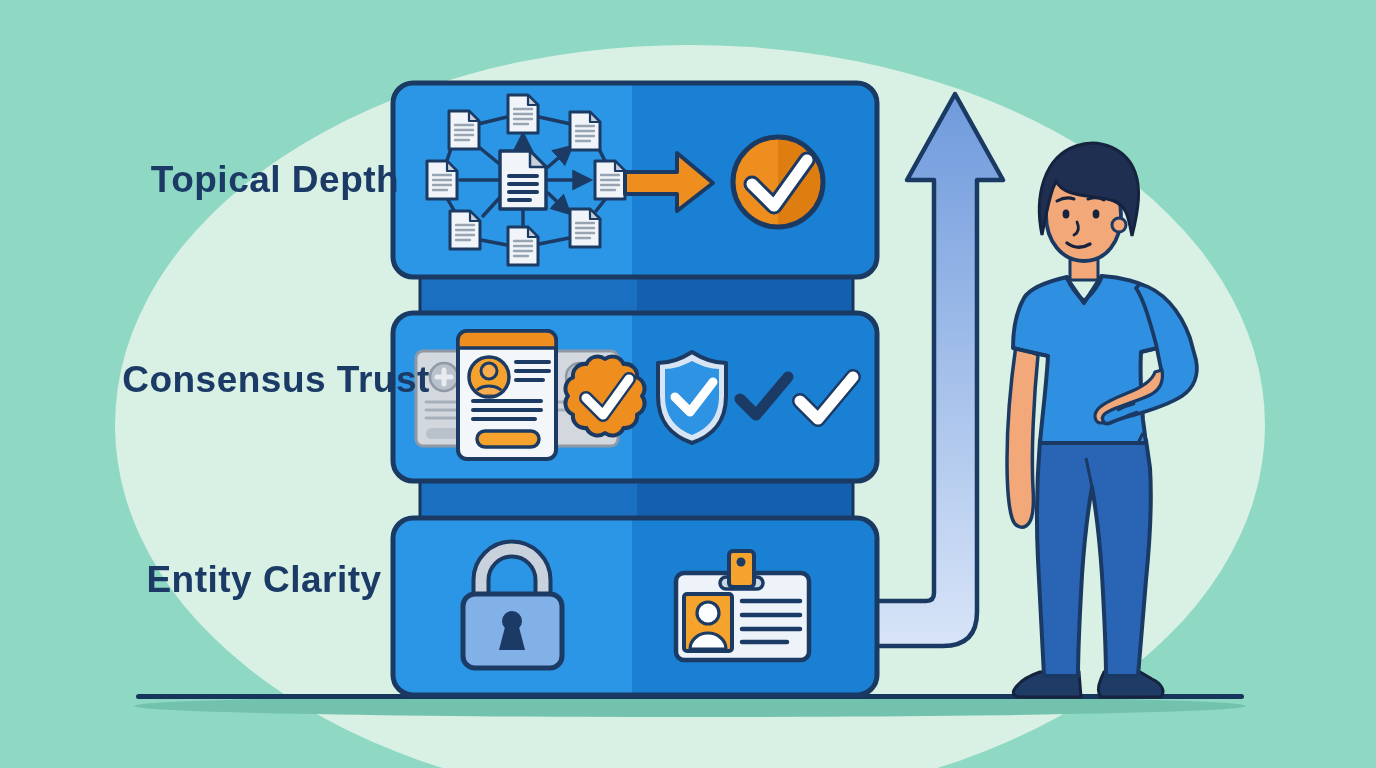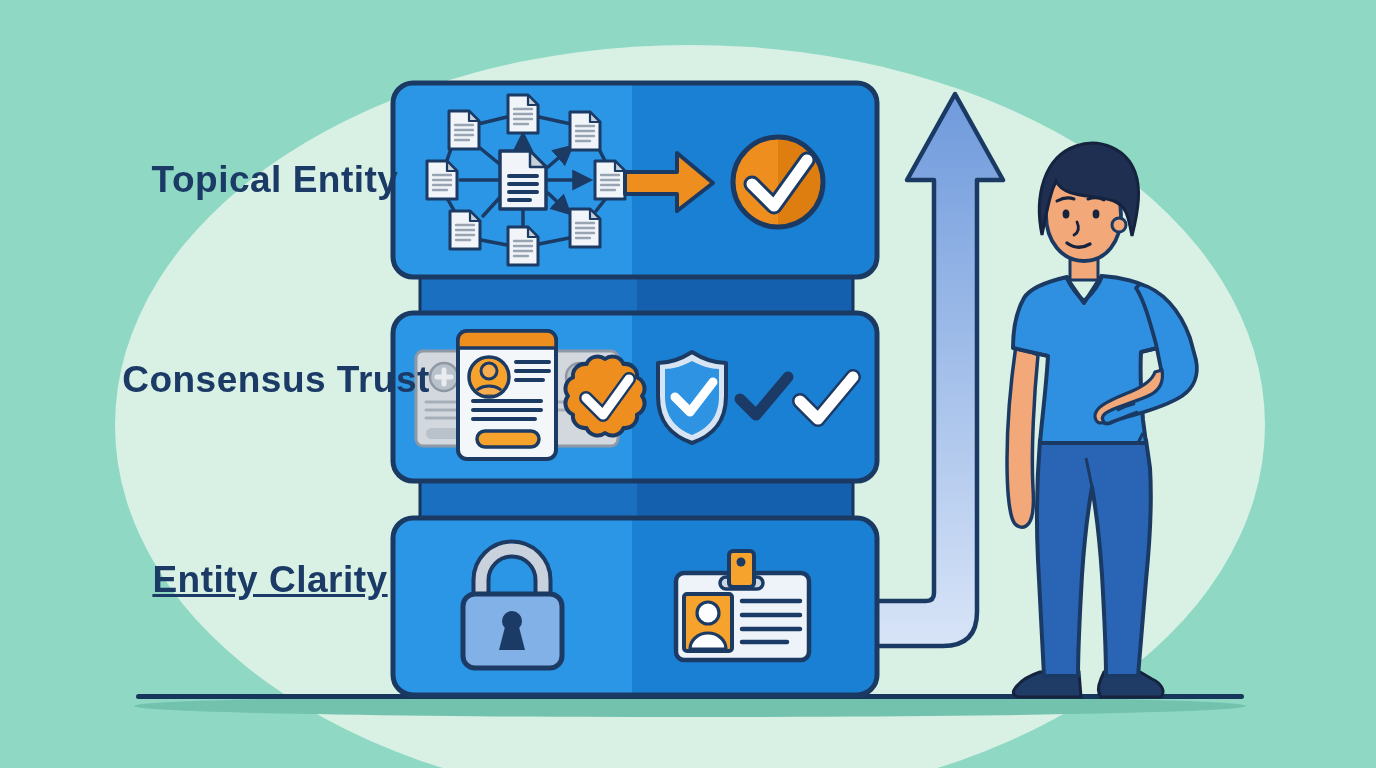--- a/index.html
+++ b/index.html
@@ -16,21 +16,21 @@
     width:320px;
     text-align:center;
     font-weight:700;
     font-size:37px;
     line-height:1.18;
     color:#1B3A66;
     letter-spacing:0.5px;
   }
   #label-row1{left:115px;top:158px;}
   #label-row2{left:116px;top:358px;}
-  #label-row3{left:110px;top:558px;text-decoration:underline;}
+  #label-row3{left:104px;top:558px;}
 </style>
 </head>
 <body>
 
 <div class="stage">
 
   <svg width="1376" height="768" viewBox="0 0 1376 768">
     <defs>
       <linearGradient id="gradArrow" x1="0" y1="94" x2="0" y2="650" gradientUnits="userSpaceOnUse">
         <stop offset="0" stop-color="#6F9ADC"></stop>
@@ -274,17 +274,17 @@
 
       <ellipse cx="1066" cy="214" rx="3.4" ry="4.6" fill="#16233F"></ellipse>
       <ellipse cx="1096" cy="214" rx="3.4" ry="4.6" fill="#16233F"></ellipse>
       <path d="M1057,201 q9,-5 17,-2" fill="none" stroke="#16233F" stroke-width="3" stroke-linecap="round"></path>
       <path d="M1088,199 q9,-3 16,1" fill="none" stroke="#16233F" stroke-width="3" stroke-linecap="round"></path>
       <path d="M1077,222 q4,9 -3,13" fill="none" stroke="#16233F" stroke-width="2.8" stroke-linecap="round"></path>
       <path d="M1067,243 q11,8 23,1" fill="none" stroke="#16233F" stroke-width="3.4" stroke-linecap="round"></path>
     </g>
   </svg>
 
-  <div class="row-label" id="label-row1">Topical Entity</div>
+  <div class="row-label" id="label-row1">Topical Depth</div>
   <div class="row-label" id="label-row2">Consensus Trust</div>
   <div class="row-label" id="label-row3">Entity Clarity</div>
 
 </div>
 
 </body></html>

